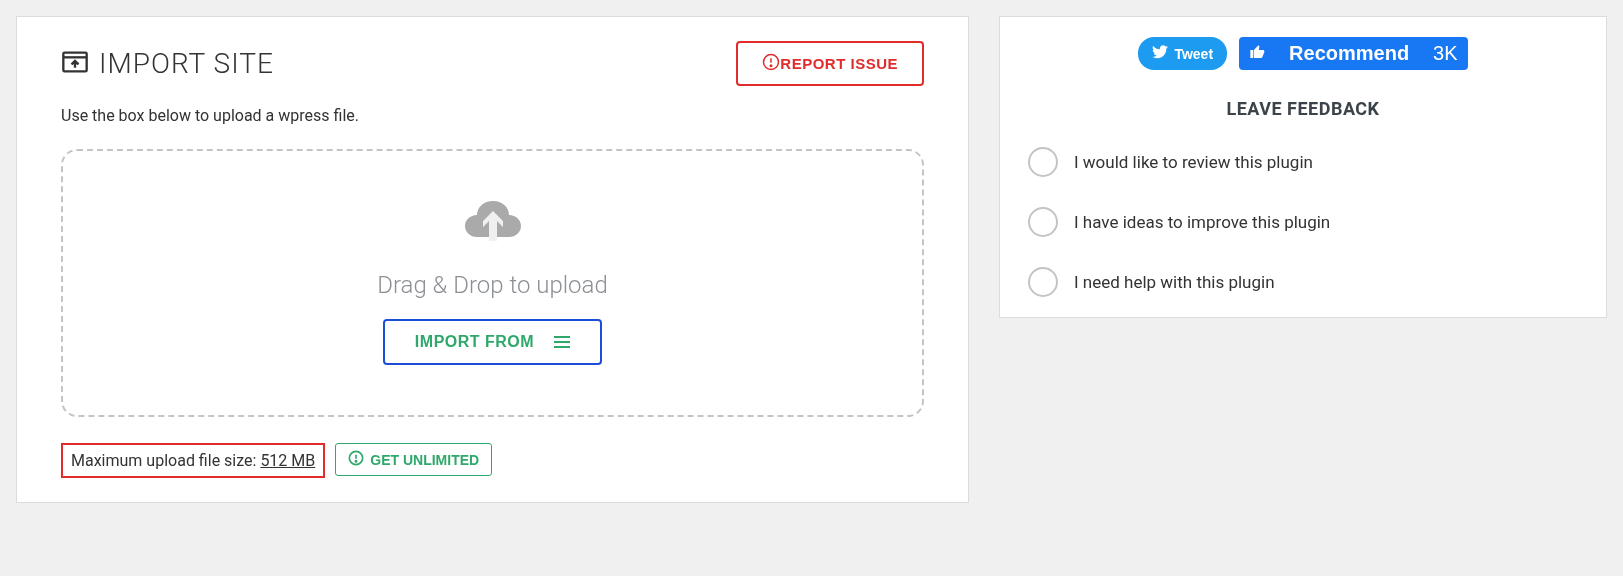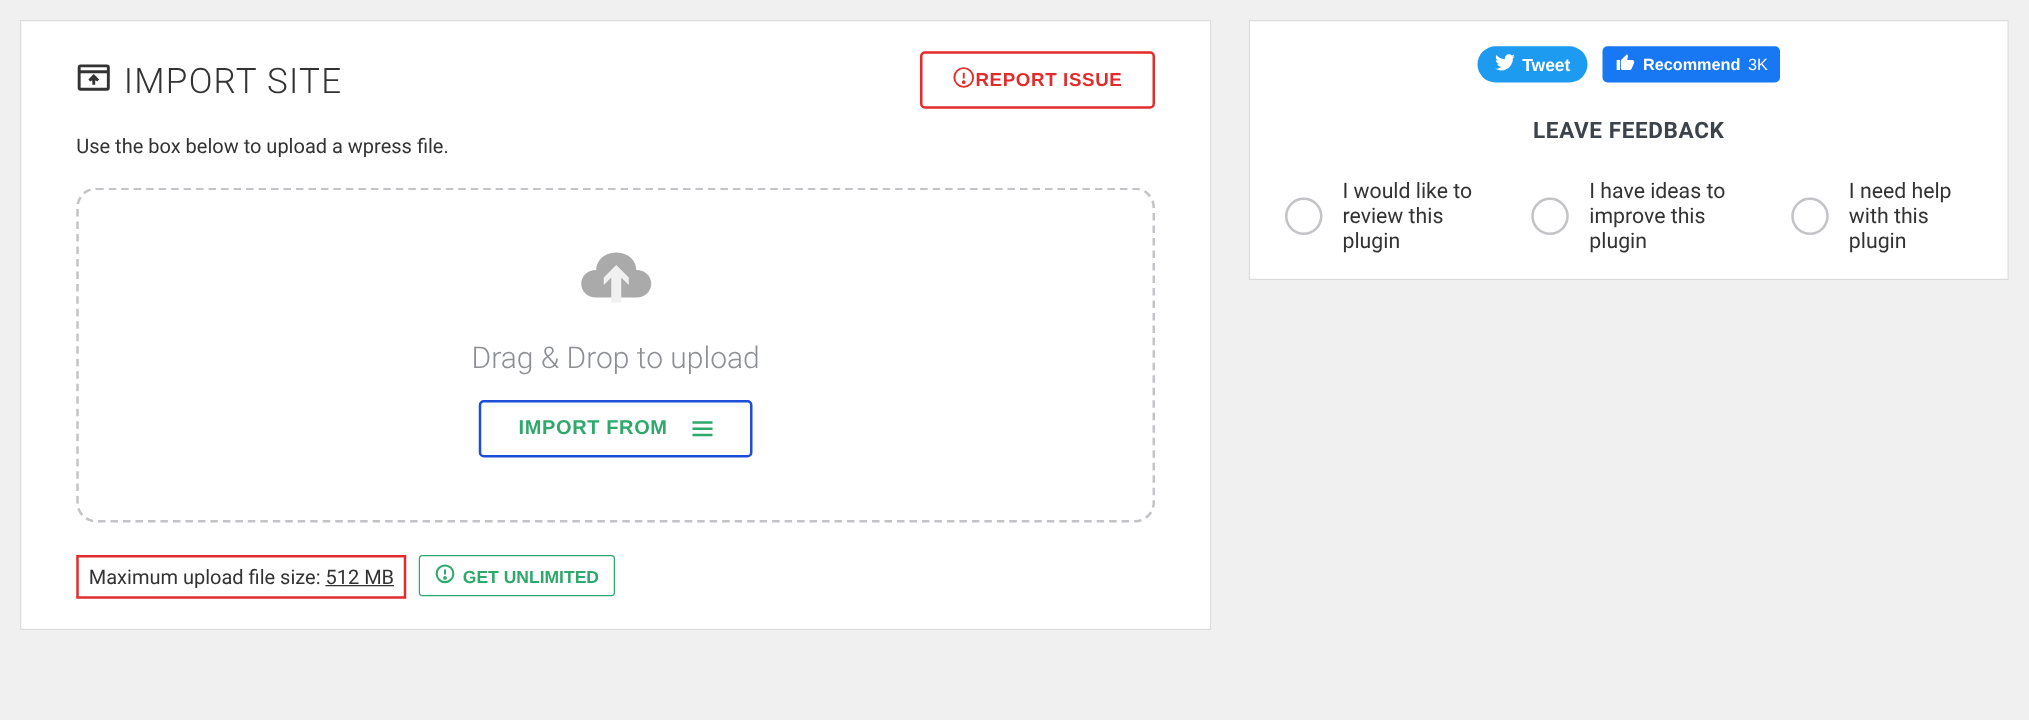--- a/index.html
+++ b/index.html
@@ -156,40 +156,40 @@
   display: flex;
   align-items: center;
   gap: 6px;
 }
 .fb-btn {
   background: #1877f2;
   color: #fff;
   border: none;
   border-radius: 4px;
   padding: 5px 10px;
-  font-size: 13px;
-  font-weight: 700;
-  cursor: pointer;
-  display: flex;
-  align-items: center;
-  gap: 6px;
+  font-size: 20px;
+  font-weight: 700;
+  cursor: pointer;
+  display: flex;
+  align-items: center;
+  gap: 24px;
 }
 .fb-count {
   font-weight: 400;
 }
 .feedback-title {
   font-size: 18px;
   font-weight: 700;
   text-align: center;
   margin-bottom: 28px;
   letter-spacing: 0.5px;
 }
 .feedback-options {
   display: flex;
-  flex-direction: row;
+  flex-direction: column;
   gap: 30px;
 }
 .feedback-opt {
   display: flex;
   align-items: center;
   gap: 16px;
   cursor: pointer;
 }
 .radio {
   width: 30px;

